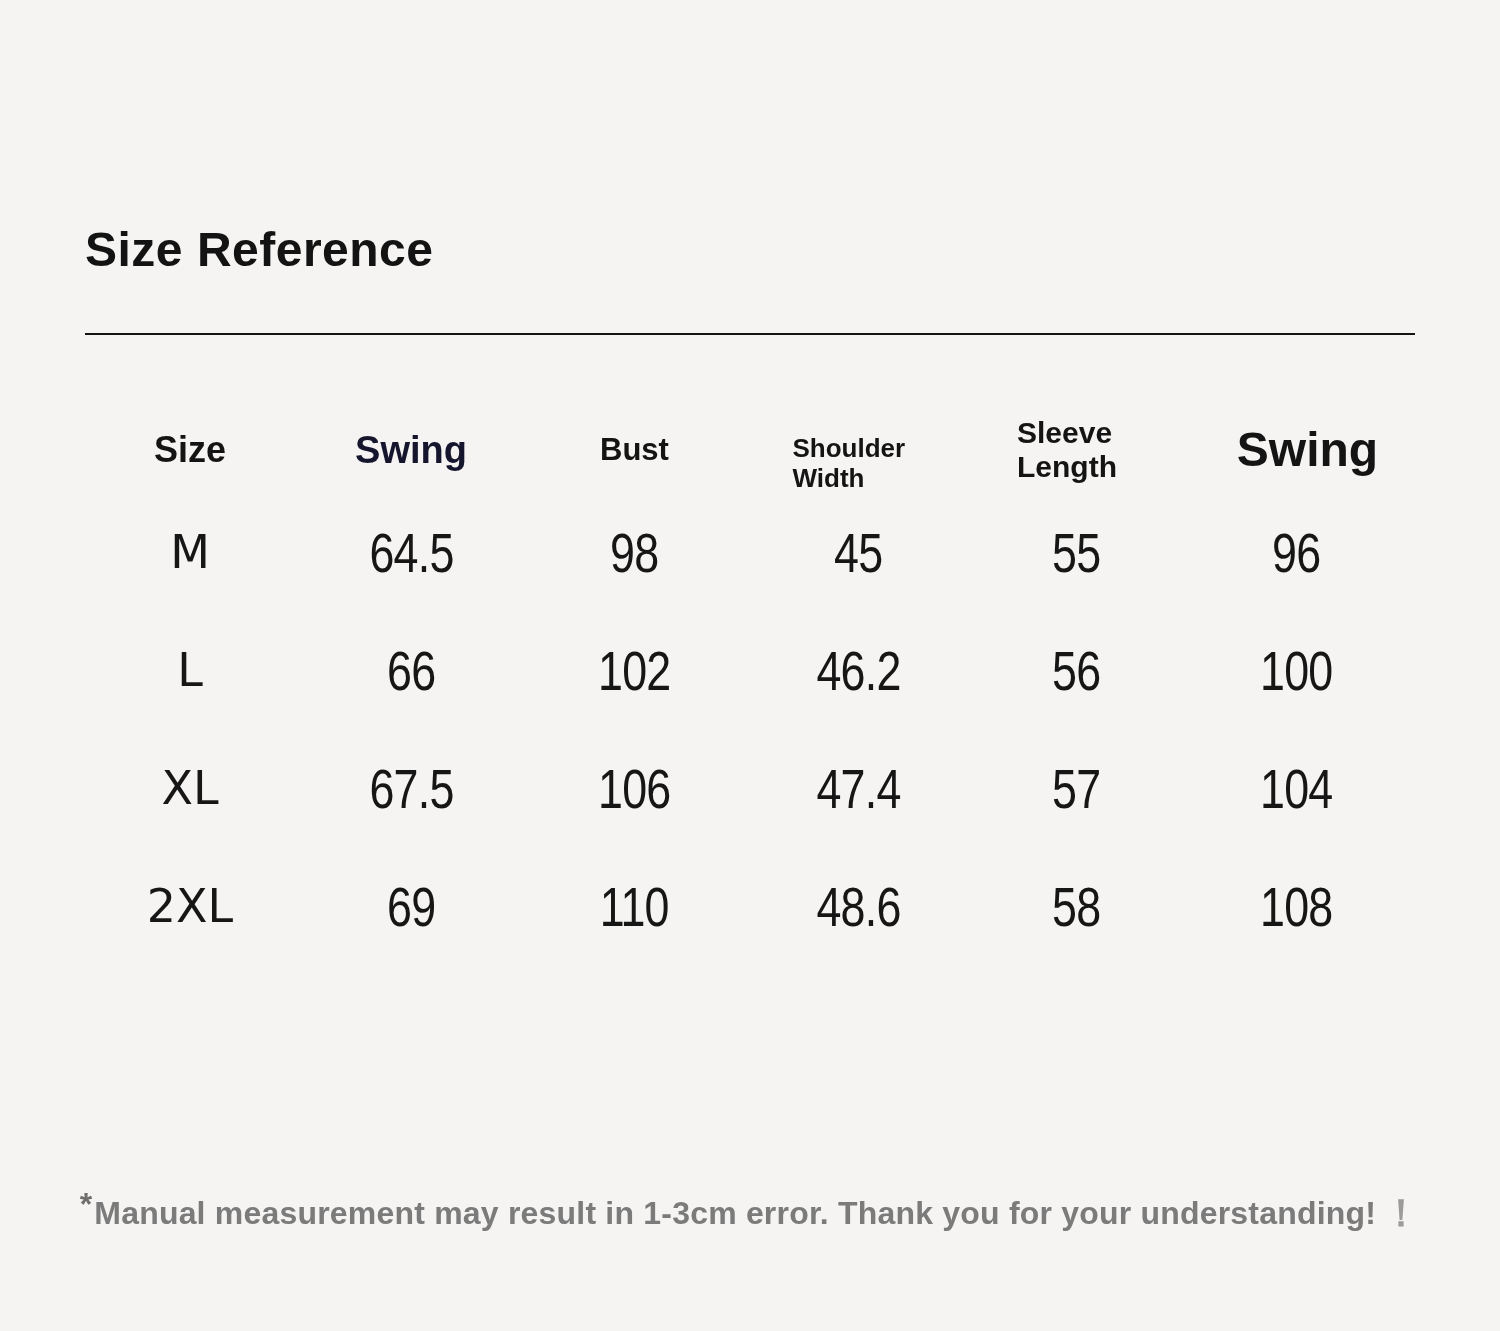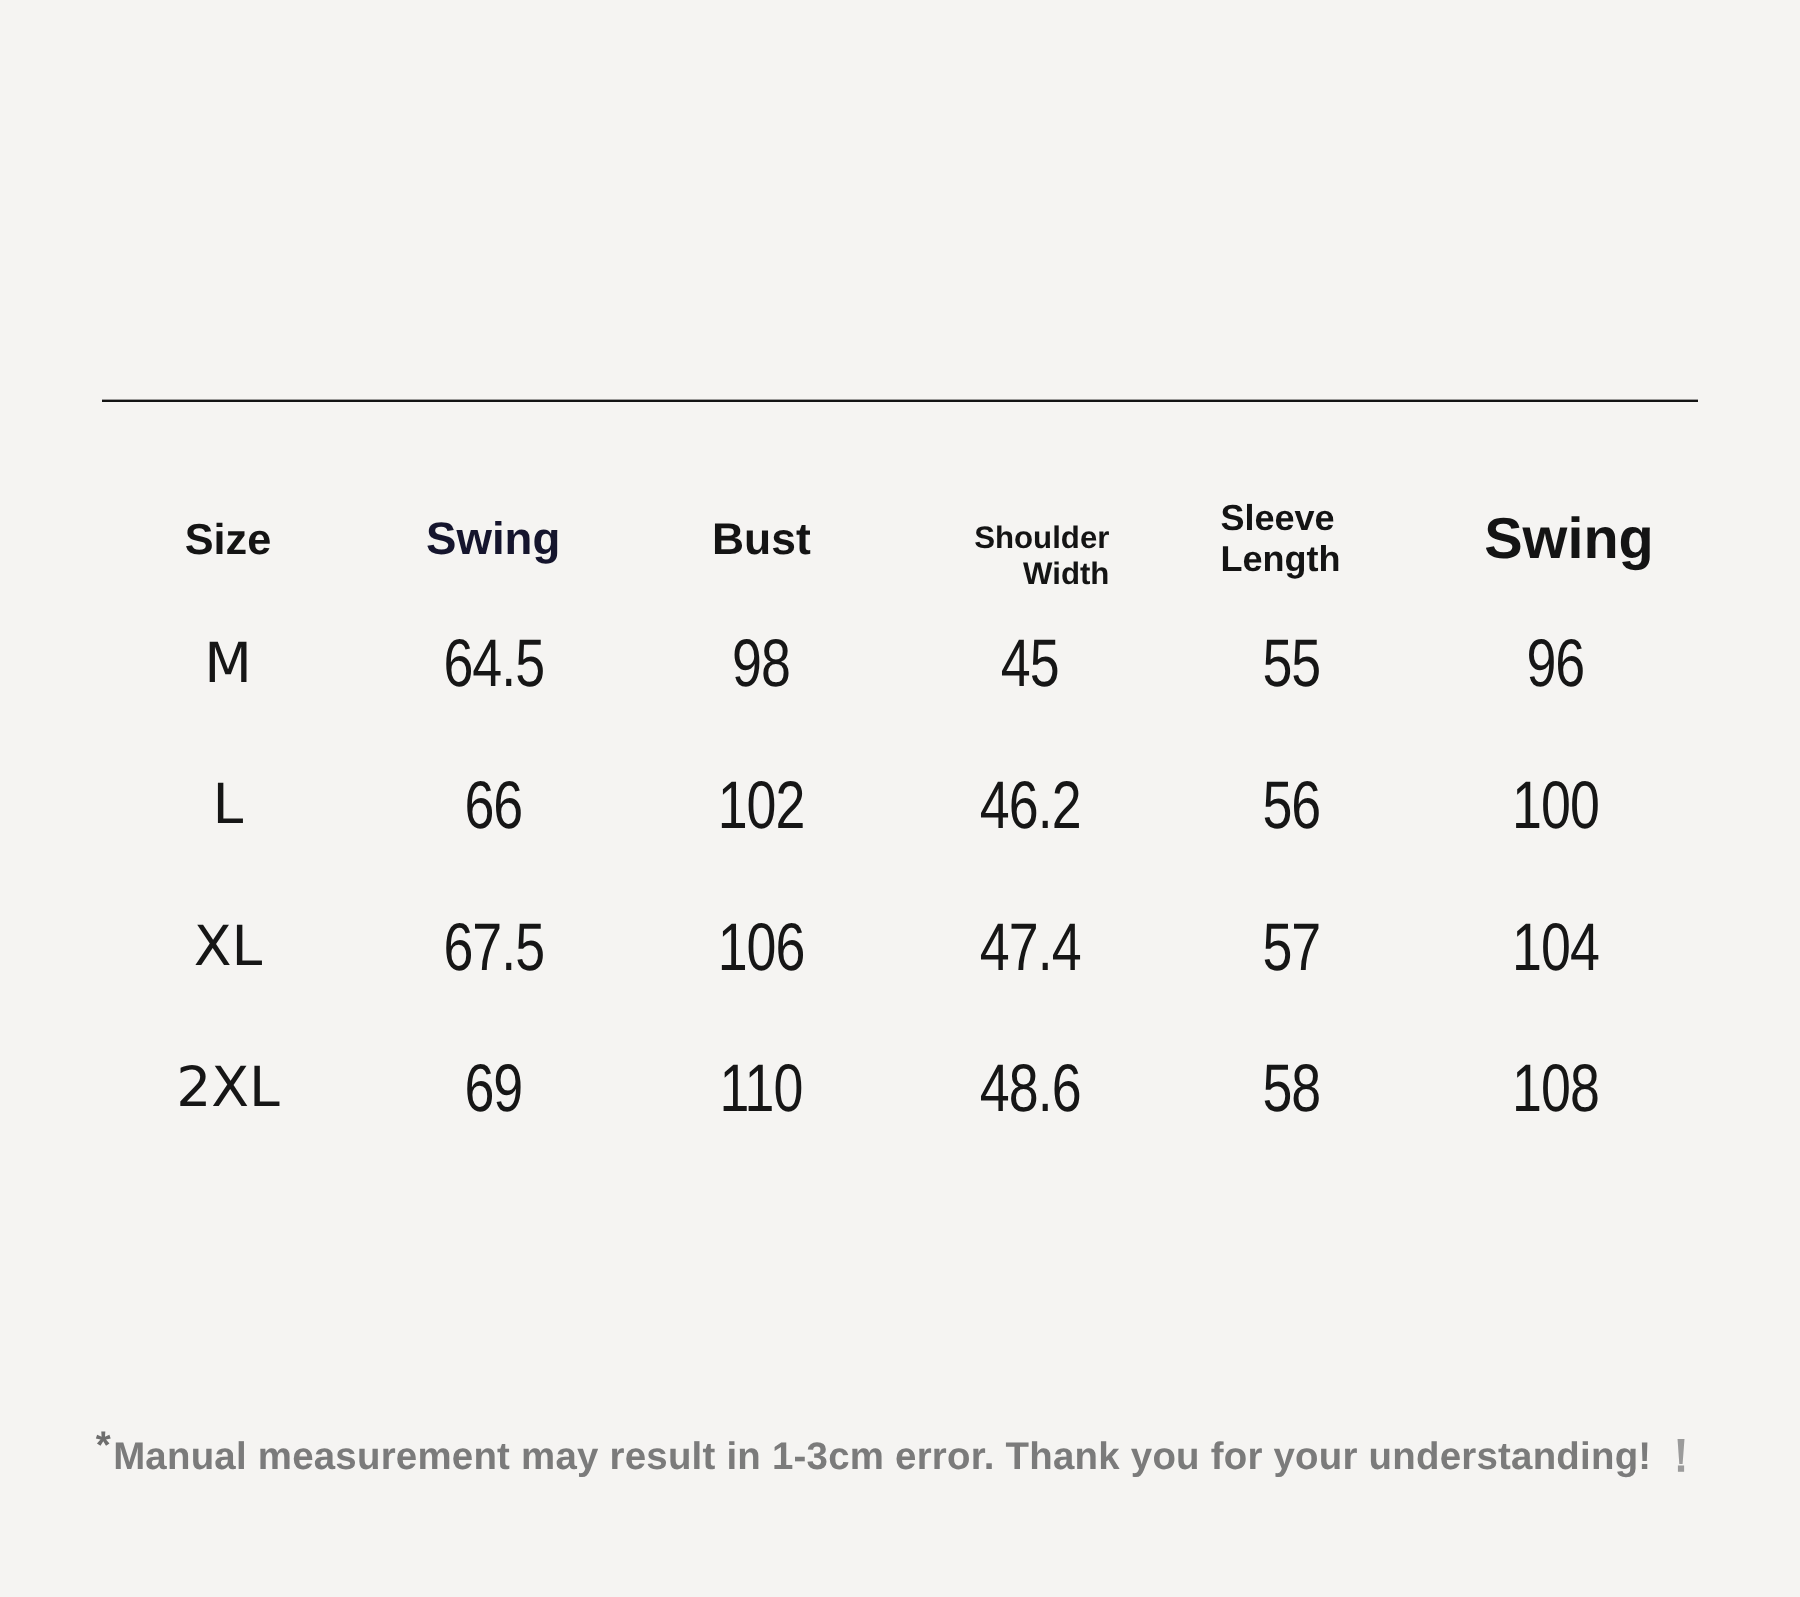--- a/index.html
+++ b/index.html
@@ -32,22 +32,22 @@
 
   .size-table th, .size-table td {
     text-align: center; vertical-align: middle; padding: 0;
   }
   .size-table thead tr { height: 86px; }
   .size-table tbody tr { height: 118px; }
 
   .hdr { font-weight: bold; color: #141414; line-height: 1.12; }
   .h0 { font-size: 36px; }
   .h1 { font-size: 38px; color: #15152d; }
-  .h2 { font-size: 37px; }
-  .h3 { font-size: 26px; display: inline-block; width: 132px; text-align: right; margin-top: 27px; }
+  .h2 { font-size: 31px; }
+  .h3 { font-size: 26px; display: inline-block; width: 132px; text-align: left; margin-top: 27px; }
   .h4 { font-size: 30px; display: inline-block; width: 118px; text-align: left; }
   .h5 { font-size: 48px; margin-left: 23px; }
 
   .size-label {
     font-family: "DejaVu Sans", sans-serif;
     font-size: 46px; font-weight: 400; color: #161616;
   }
   .num {
     display: inline-block;
     font-size: 56px; font-weight: 400; color: #161616;
@@ -70,20 +70,21 @@
   .footnote .fexcl {
     font-size: 38px; font-weight: bold; color: #9b9b9b;
     vertical-align: -2px; margin-left: 6px;
   }
 </style>
 </head>
 <body>
 
 <div class="canvas">
 
+  <h1 class="page-title">Size Reference</h1>
 
   <div class="rule"></div>
 
   <table class="size-table">
     <colgroup>
       <col class="w0">
         <col class="w1">
         <col class="w2">
         <col class="w3">
         <col class="w4">

